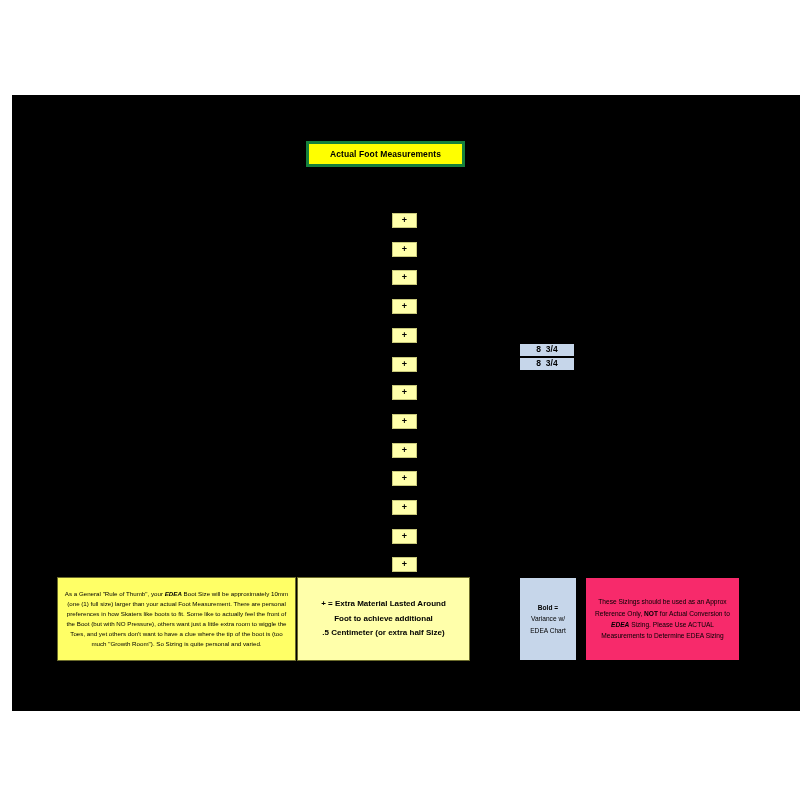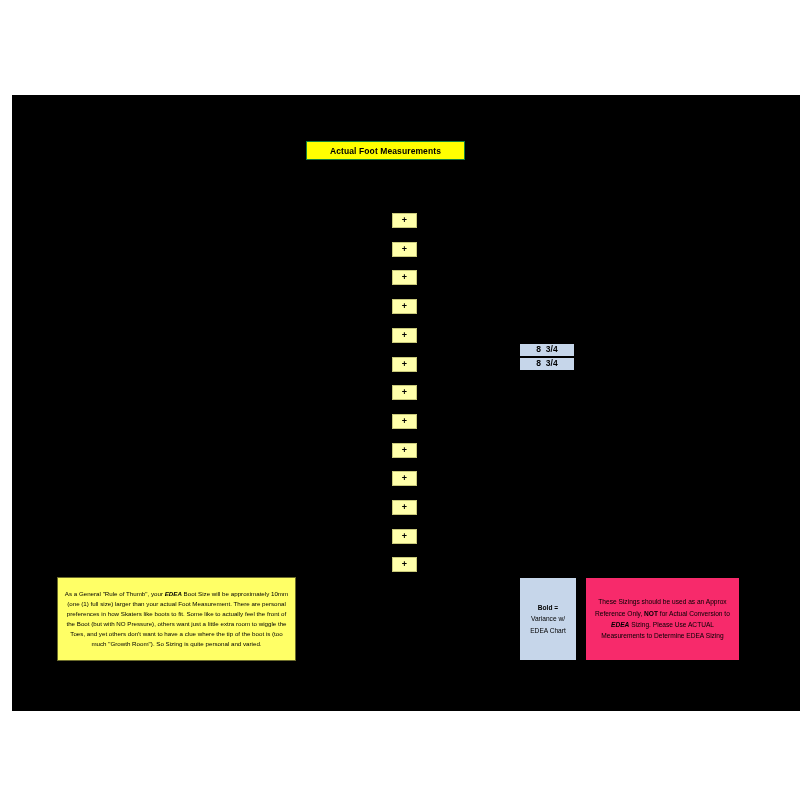--- a/index.html
+++ b/index.html
@@ -28,23 +28,23 @@
     height: 616px;
     background: #000000;
   }
 
   
   #title-box {
     position: absolute;
     left: 306px;
     top: 141px;
     width: 159px;
-    height: 19px;
+    height: 26px;
     background: #ffff00;
-    border: 1px solid #15803d;
+    border: 3px solid #15803d;
     box-sizing: border-box;
     display: flex;
     align-items: center;
     justify-content: center;
   }
   #title-box .label {
     font-size: 8.5px;
     font-weight: bold;
     color: #000000;
     letter-spacing: 0.1px;
@@ -216,20 +216,27 @@
       <span class="val">8  3/4</span>
     </div>
   <div class="size-cell" style="top:357px">
       <span class="val">8  3/4</span>
     </div>
 
   <div class="legend" id="legend-rule">
     <div class="body"><span>As a General "Rule of Thumb", your </span><i>EDEA</i><span>  Boot Size will be</span> <span>approximately 10mm (one (1) full size) larger than your actual Foot Measurement.  There are personal preferences in how Skaters like boots to fit.  Some like to actually feel the front of the Boot (but with NO Pressure), others want just a little extra room to wiggle the Toes, and yet others don't want to have a clue where the tip of the boot is (too much "Growth Room").  So Sizing is quite personal and varied.</span></div>
   </div>
 
+  <div class="legend" id="legend-plus">
+    <div class="body">
+      <div>+  =  Extra Material Lasted Around</div>
+      <div>Foot to achieve additional</div>
+      <div>.5 Centimeter (or extra half Size)</div>
+    </div>
+  </div>
 
   <div class="legend" id="legend-bold">
     <div class="body">
       <div><b>Bold =</b></div>
       <div>Variance w/</div>
       <div>EDEA Chart</div>
     </div>
   </div>
 
   <div class="legend" id="legend-note">

